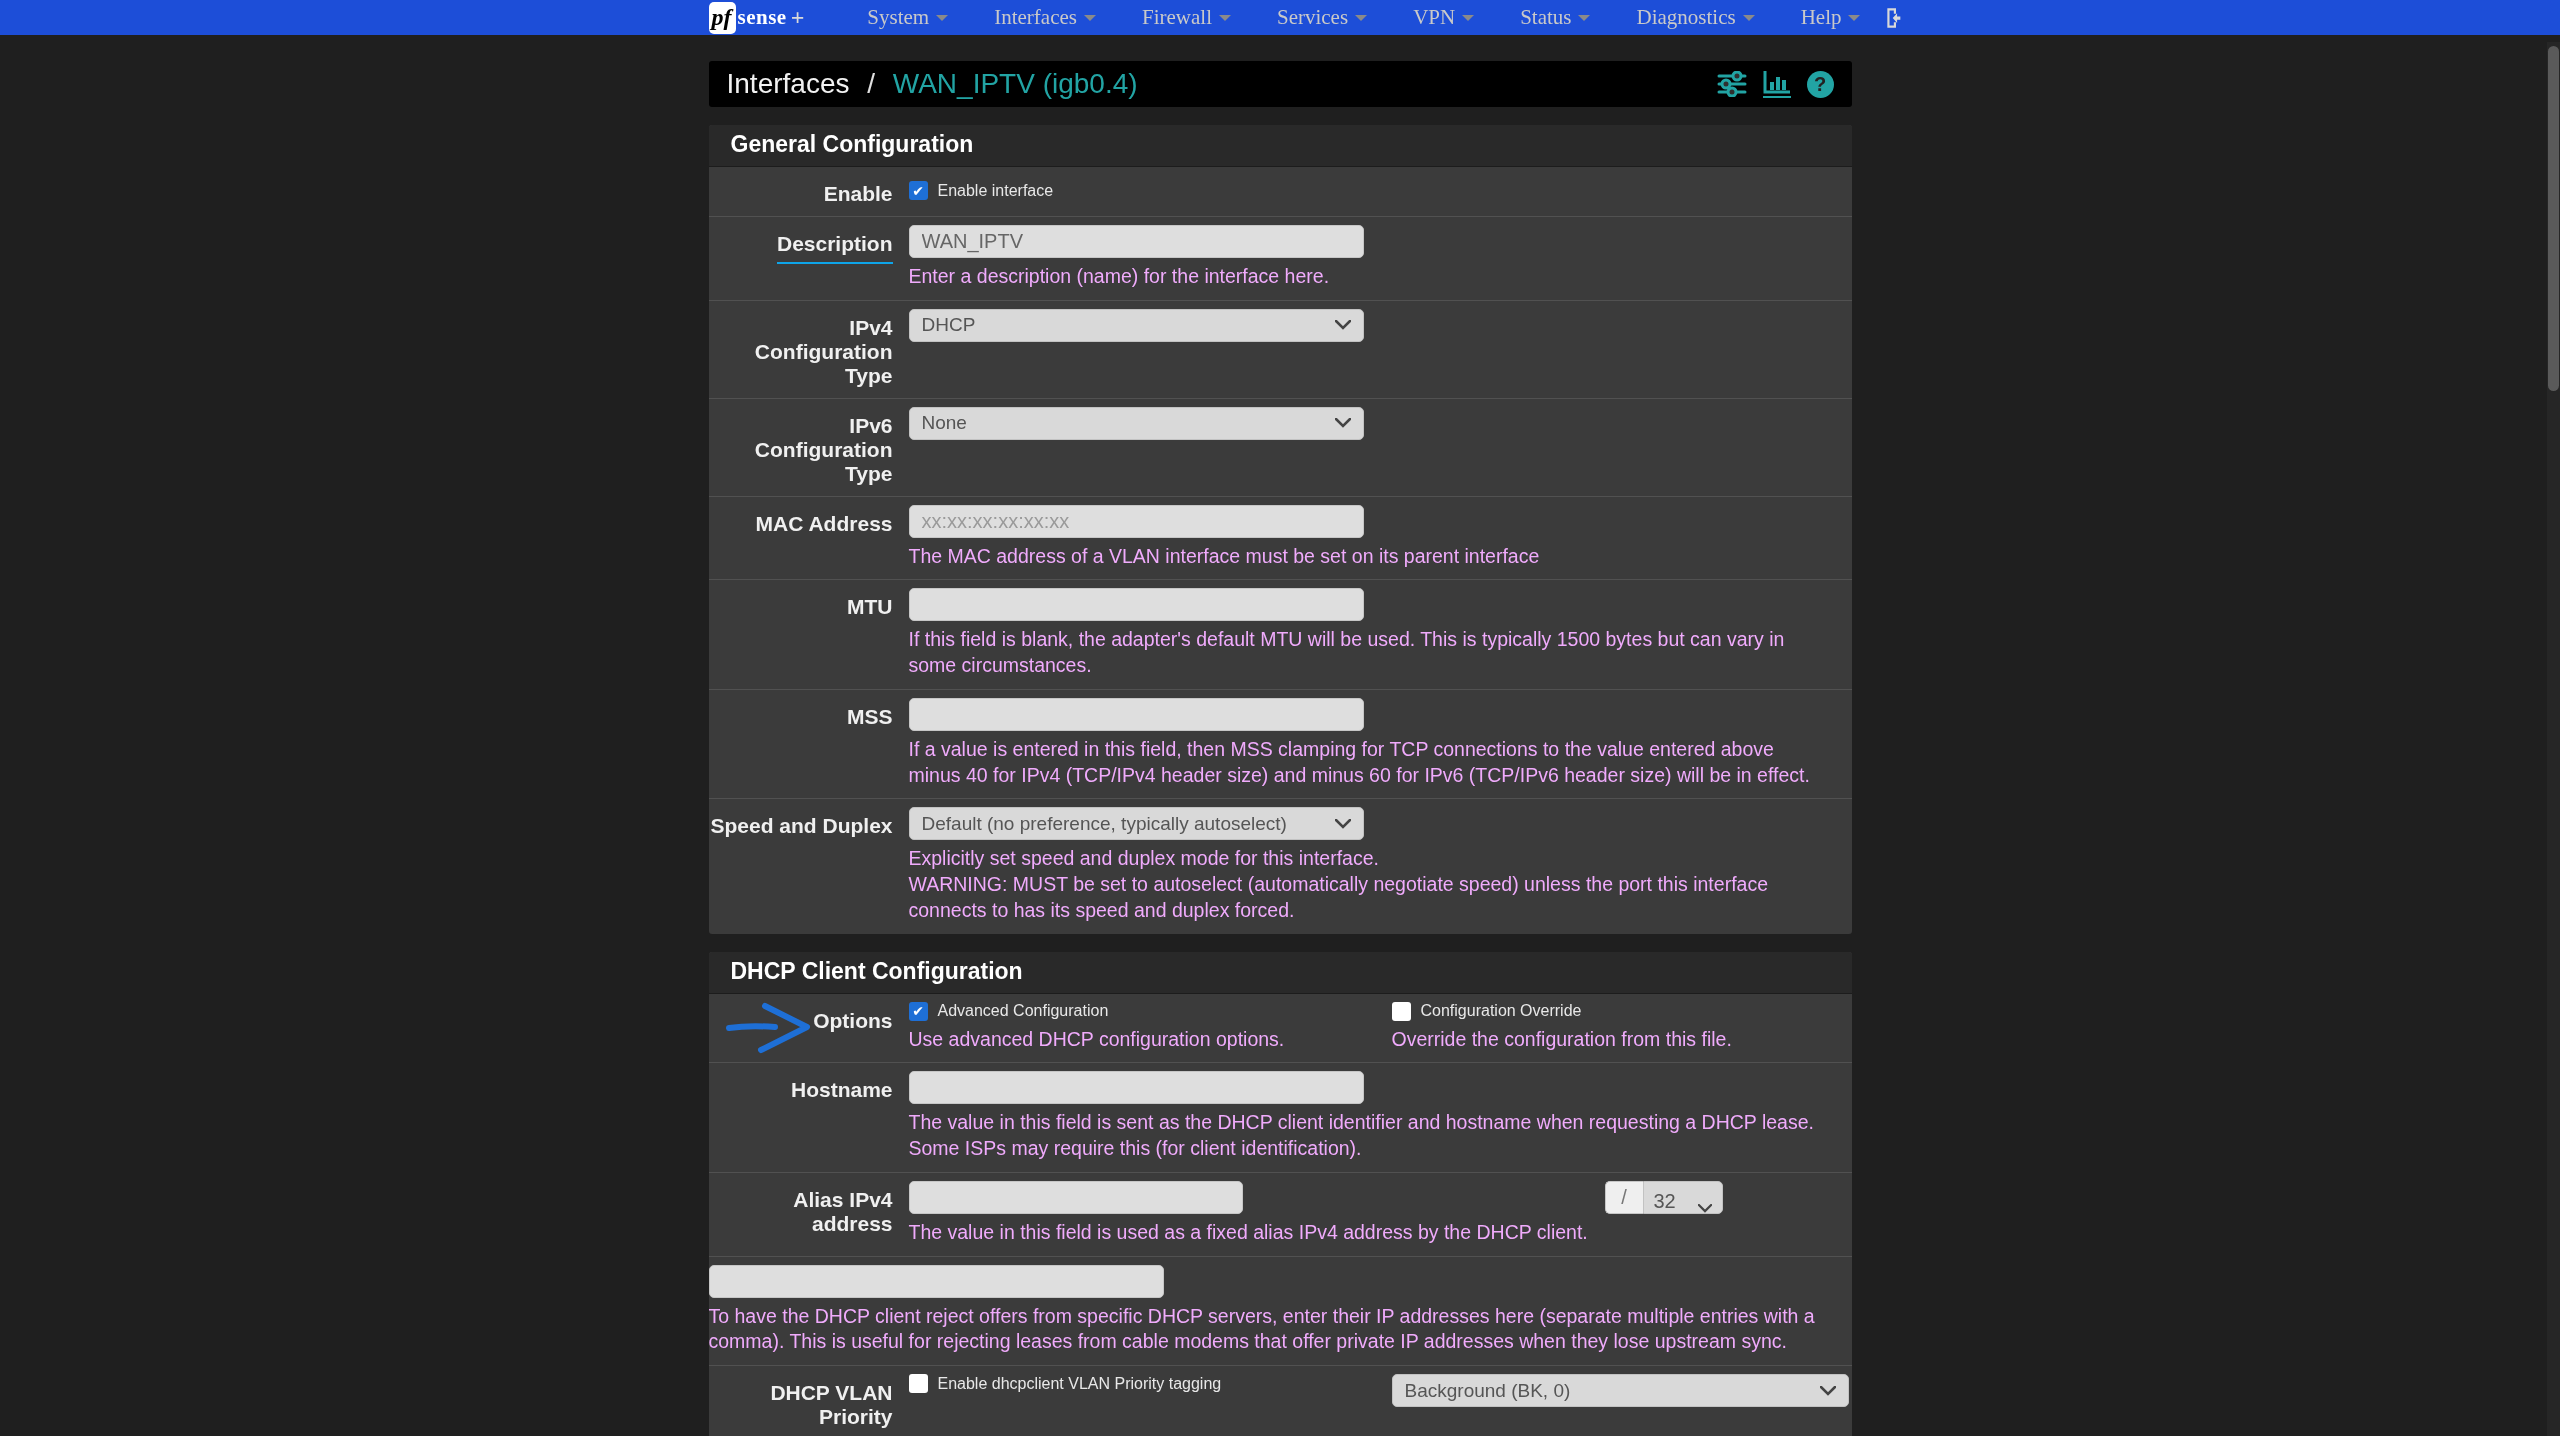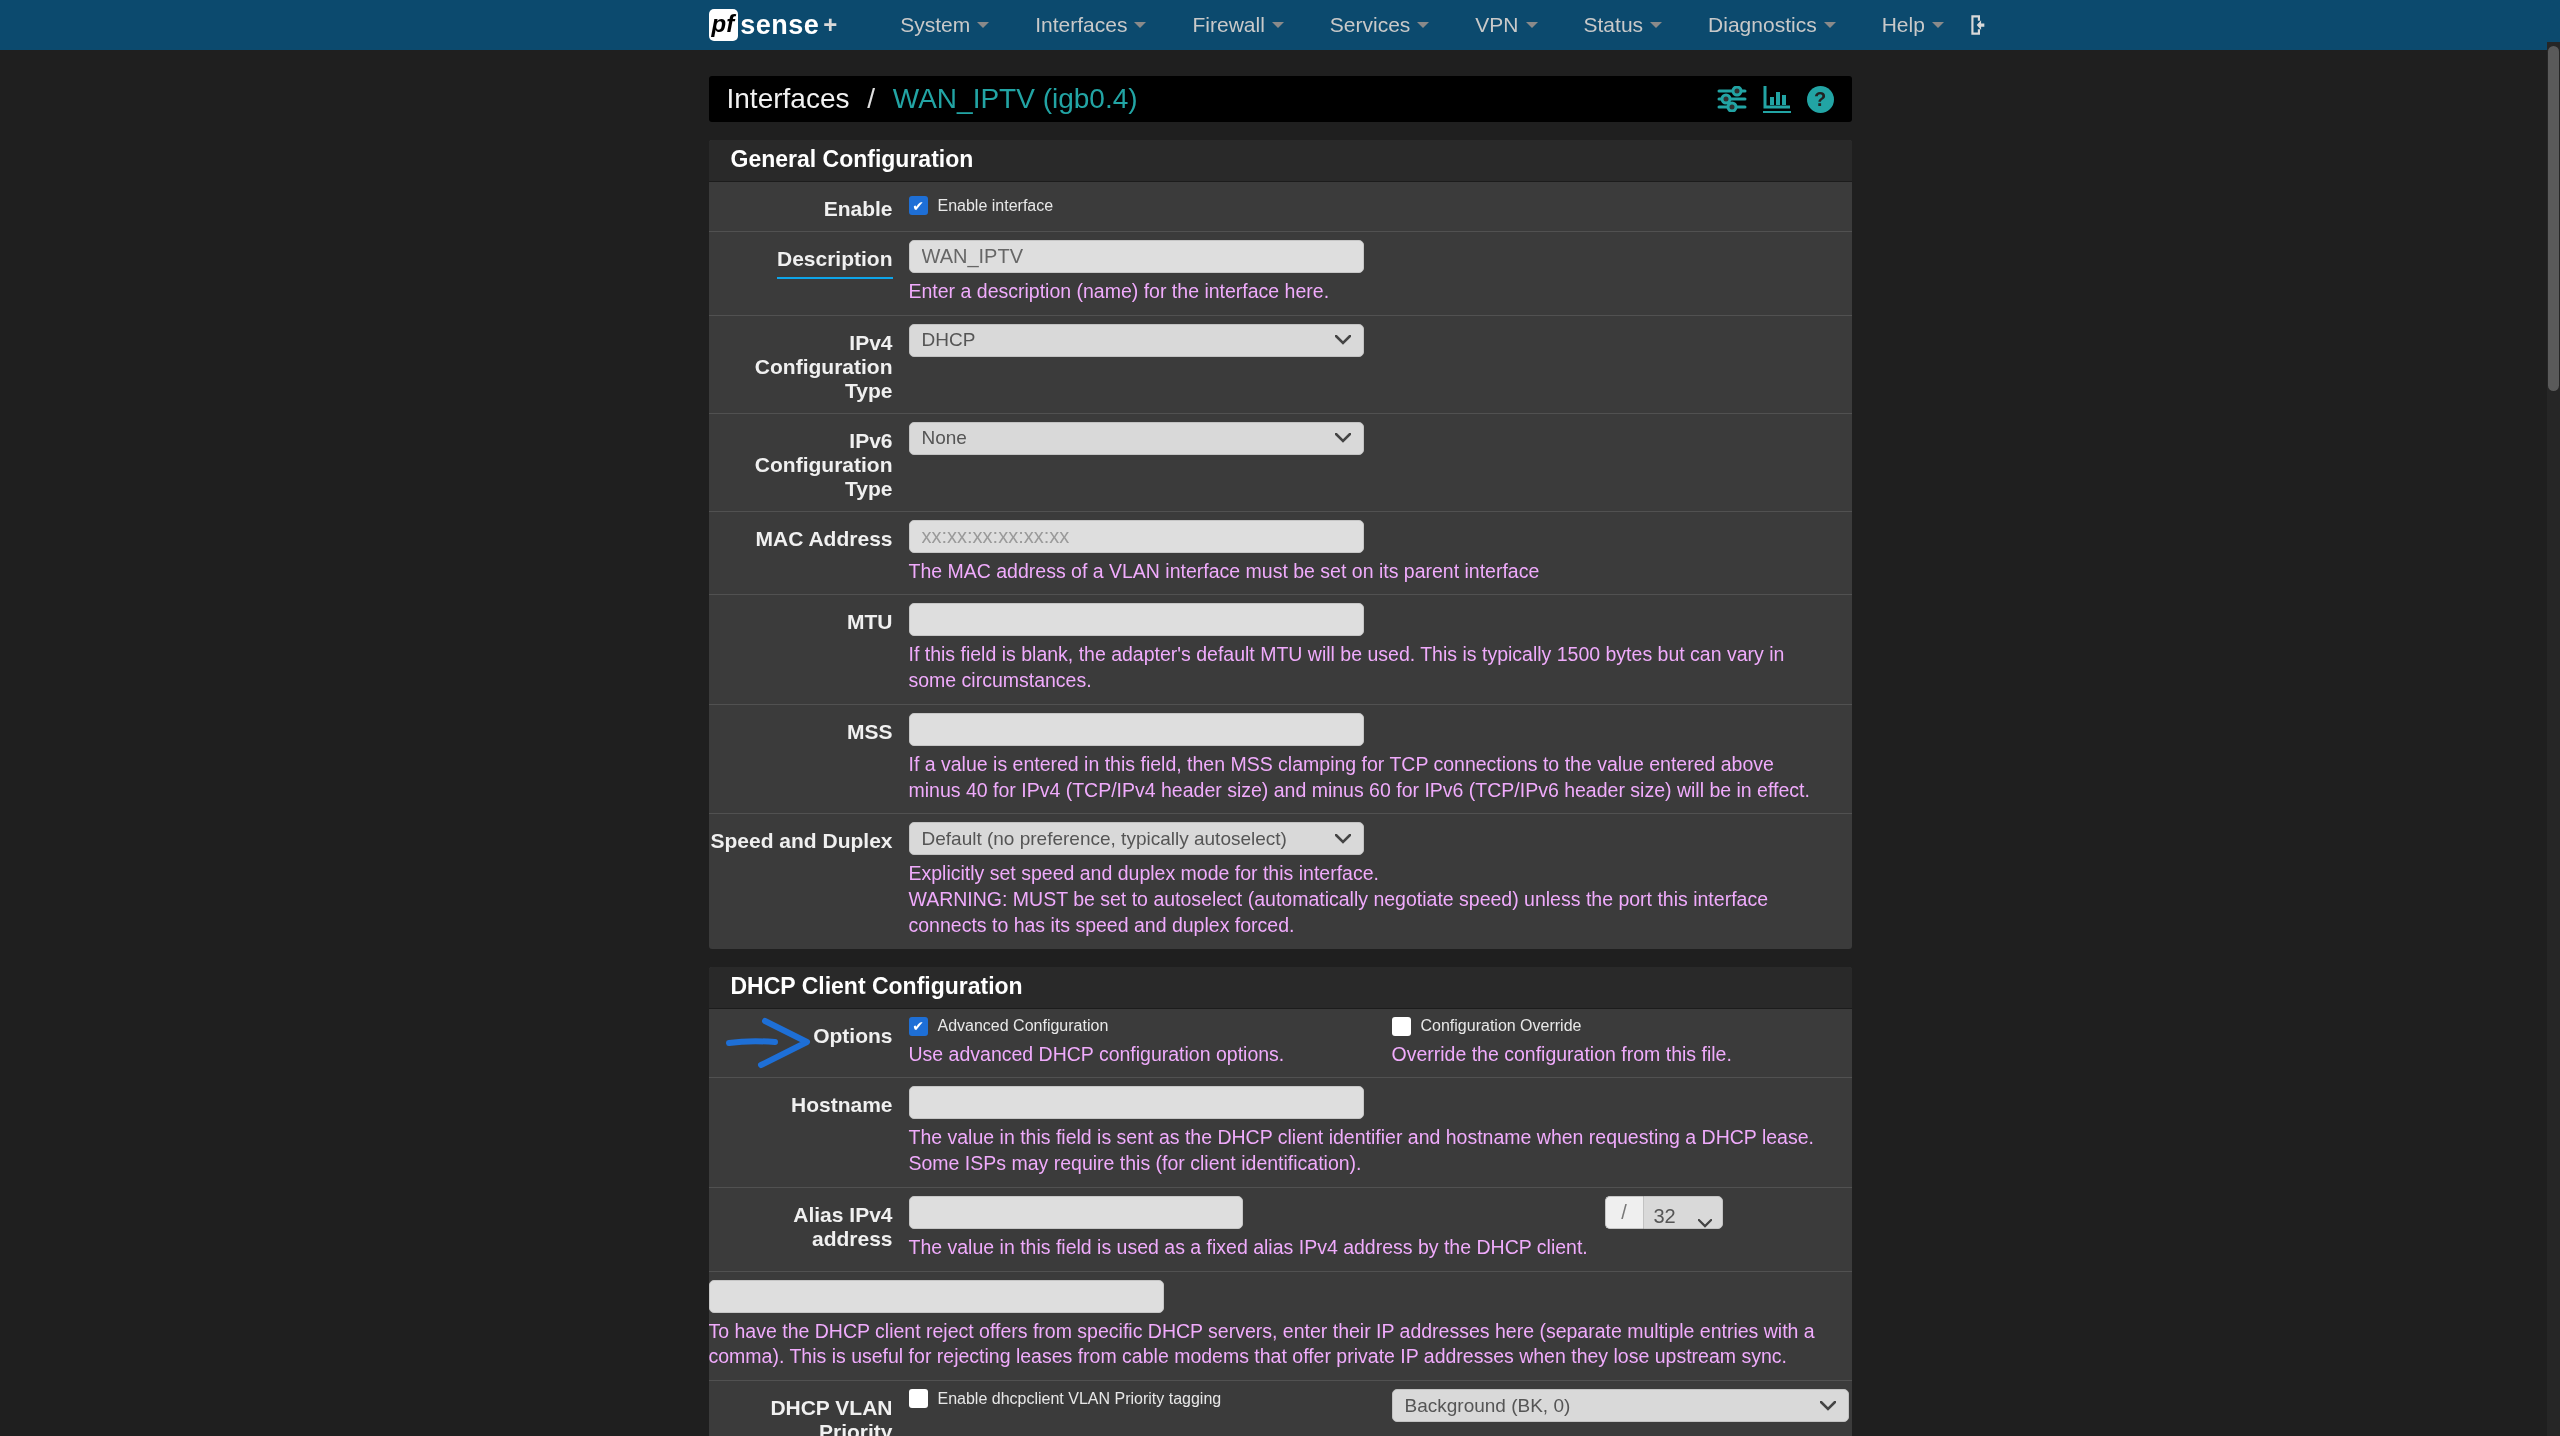--- a/index.html
+++ b/index.html
@@ -4,31 +4,31 @@
 <style>
   * { margin:0; padding:0; box-sizing:border-box; }
   html,body { width:2560px; height:1436px; overflow:hidden; }
   body {
     background:#1f1f1f;
     font-family:"Liberation Sans", sans-serif;
     position:relative;
   }
   
   .navbar {
-    height:50px; background:#0c4a6e; display:flex; align-items:center;
+    height:35px; background:#1d4ed8; display:flex; align-items:center;font-family:Liberation Serif, serif;
   }
   .navbar-inner {
     width:1143px; margin:0 auto; display:flex; align-items:center; height:100%;
   }
   .brand { display:flex; align-items:center; gap:2px; margin-right:40px; cursor:pointer; }
   .brand-pf {
     background:#fff; color:#000; font-weight:bold; font-style:italic;
     font-size:24px; line-height:1; padding:3px 4px 5px 3px; border-radius:5px;
   }
-  .brand-sense { color:#fff; font-weight:bold; font-size:27px; letter-spacing:.5px; }
+  .brand-sense { color:#fff; font-weight:bold; font-size:21px; letter-spacing:.5px; }
   .brand-plus { color:#d9d9d9; font-weight:bold; font-size:24px; margin-left:2px; }
   .nav-menu { display:flex; align-items:center; }
   .nav-item {
     color:#c9c9c9; font-size:21px; padding:0 23px; display:flex; align-items:center; gap:7px;
     cursor:pointer; height:42px;
   }
   .caret {
     width:0; height:0; border-left:6px solid transparent; border-right:6px solid transparent;
     border-top:6px solid #8a8a8a; display:inline-block;
   }

